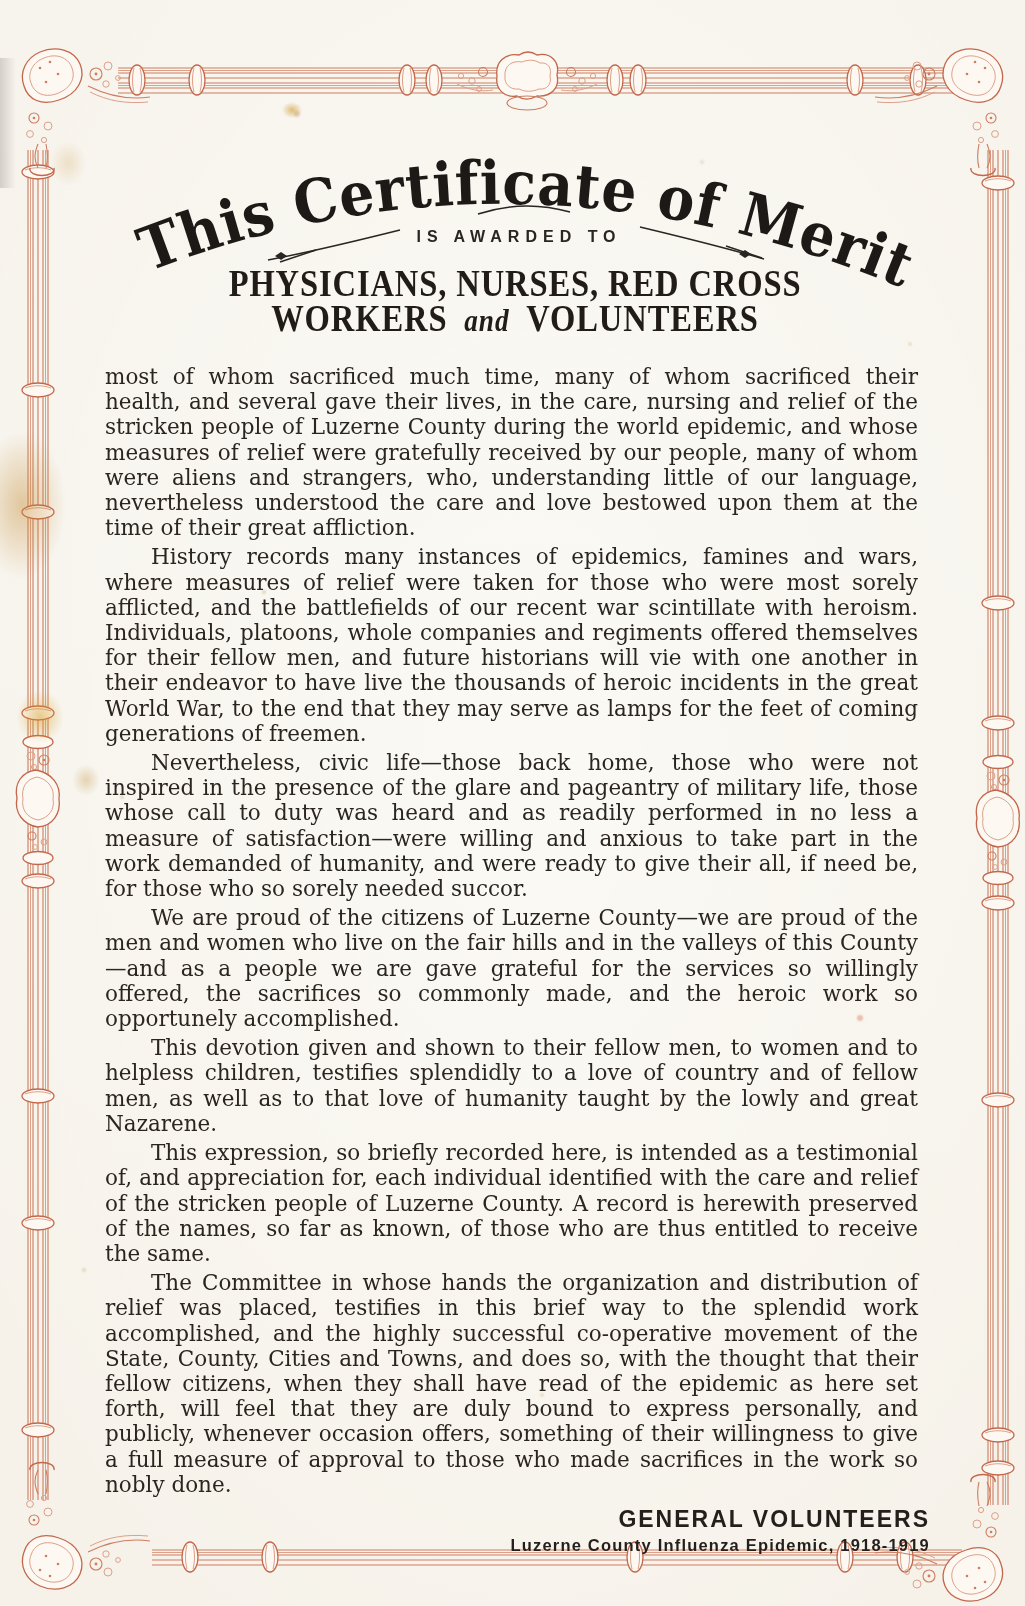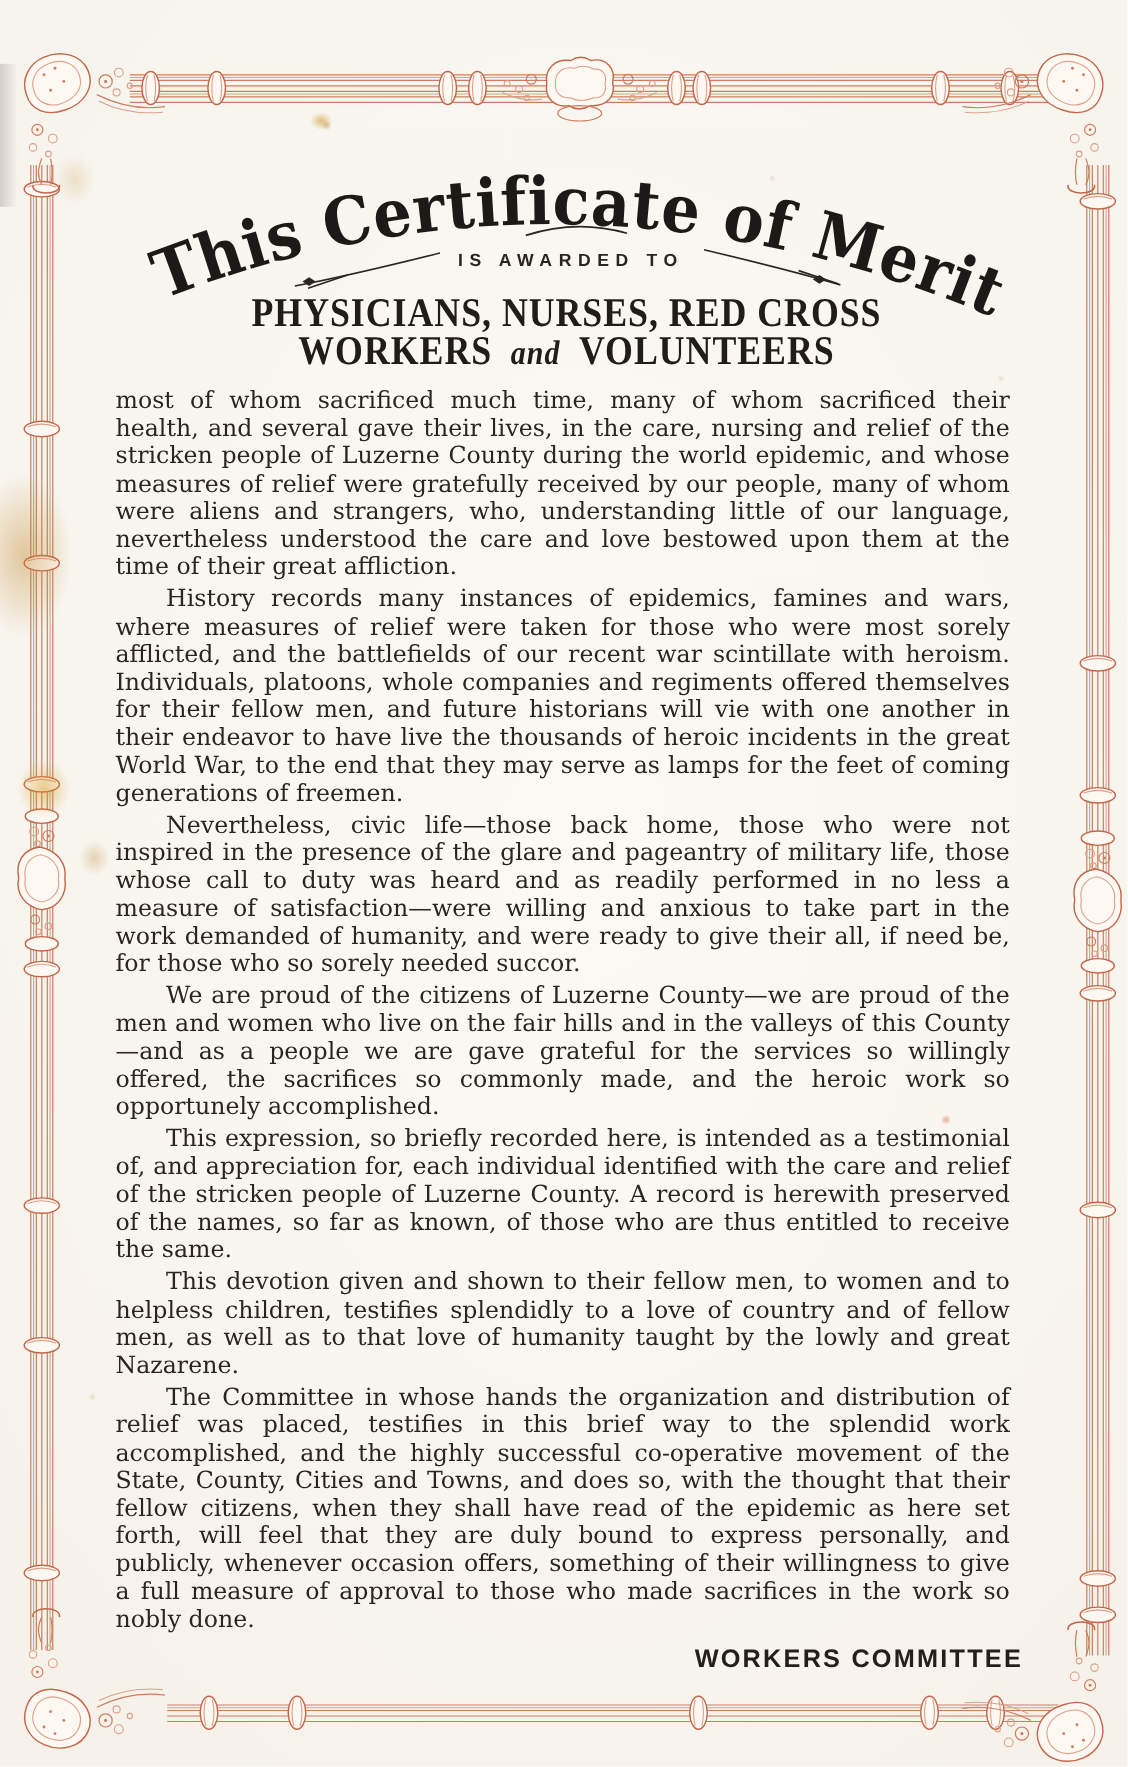--- a/index.html
+++ b/index.html
@@ -29,21 +29,21 @@
     font-size:16px; letter-spacing:6px; fill:#2a2522;
   }
   .subtitle{
     font-family:"Liberation Serif", serif; font-weight:bold;
     font-size:37px; fill:#211c18; letter-spacing:1px;
   }
   .and-italic{font-style:italic; font-weight:bold; font-size:31px;}
   .flourish{stroke:#2a2522; stroke-width:1.5; fill:none;}
   
   .body-text{
-    position:absolute; left:105px; top:352px; width:813px;
+    position:absolute; left:105px; top:364px; width:813px;
     font-size:21.5px; line-height:25.2px; text-align:justify;
     color:#2b2520;
   }
   .body-text p{margin:0 0 4px 0; text-indent:46px;}
   .body-text p.first{text-indent:0;}
   .signature{margin-top:9px; margin-right:-12px; text-align:right;}
   .sig-committee{
     font-family:"Liberation Sans", sans-serif; font-weight:bold;
     font-size:23px; letter-spacing:2px; color:#241f1b; line-height:26px;
   }
@@ -242,22 +242,23 @@
       <tspan class="and-italic" dx="9">and</tspan>
       <tspan dx="9">VOLUNTEERS</tspan>
     </text>
   </svg>
 
   <div class="body-text">
     <p class="first">most of whom sacrificed much time, many of whom sacrificed their health, and several gave their lives, in the care, nursing and relief of the stricken people of Luzerne County during the world epidemic, and whose measures of relief were gratefully received by our people, many of whom were aliens and strangers, who, understanding little of our language, nevertheless understood the care and love bestowed upon them at the time of their great affliction.</p>
     <p>History records many instances of epidemics, famines and wars, where measures of relief were taken for those who were most sorely afflicted, and the battlefields of our recent war scintillate with heroism. Individuals, platoons, whole companies and regiments offered themselves for their fellow men, and future historians will vie with one another in their endeavor to have live the thousands of heroic incidents in the great World War, to the end that they may serve as lamps for the feet of coming generations of freemen.</p>
     <p>Nevertheless, civic life—those back home, those who were not inspired in the presence of the glare and pageantry of military life, those whose call to duty was heard and as readily performed in no less a measure of satisfaction—were willing and anxious to take part in the work demanded of humanity, and were ready to give their all, if need be, for those who so sorely needed succor.</p>
     <p>We are proud of the citizens of Luzerne County—we are proud of the men and women who live on the fair hills and in the valleys of this County—and as a people we are gave grateful for the services so willingly offered, the sacrifices so commonly made, and the heroic work so opportunely accomplished.</p>
+    <p>This devotion given and shown to their fellow men, to women and to helpless children, testifies splendidly to a love of country and of fellow men, as well as to that love of humanity taught by the lowly and great Nazarene.</p>
     <p>This expression, so briefly recorded here, is intended as a testimonial of, and appreciation for, each individual identified with the care and relief of the stricken people of Luzerne County. A record is herewith preserved of the names, so far as known, of those who are thus entitled to receive the same.</p>
-    <p>This devotion given and shown to their fellow men, to women and to helpless children, testifies splendidly to a love of country and of fellow men, as well as to that love of humanity taught by the lowly and great Nazarene.</p>
     <p>The Committee in whose hands the organization and distribution of relief was placed, testifies in this brief way to the splendid work accomplished, and the highly successful co-operative movement of the State, County, Cities and Towns, and does so, with the thought that their fellow citizens, when they shall have read of the epidemic as here set forth, will feel that they are duly bound to express personally, and publicly, whenever occasion offers, something of their willingness to give a full measure of approval to those who made sacrifices in the work so nobly done.</p>
 
     <div class="signature">
-      <div class="sig-committee">WORKERS COMMITTEE</div>
+      <div class="sig-committee">GENERAL VOLUNTEERS</div>
+      <div class="sig-subline">Luzerne County Influenza Epidemic, 1918-1919</div>
     </div>
   </div>
 
 </div>
 
 </body></html>

